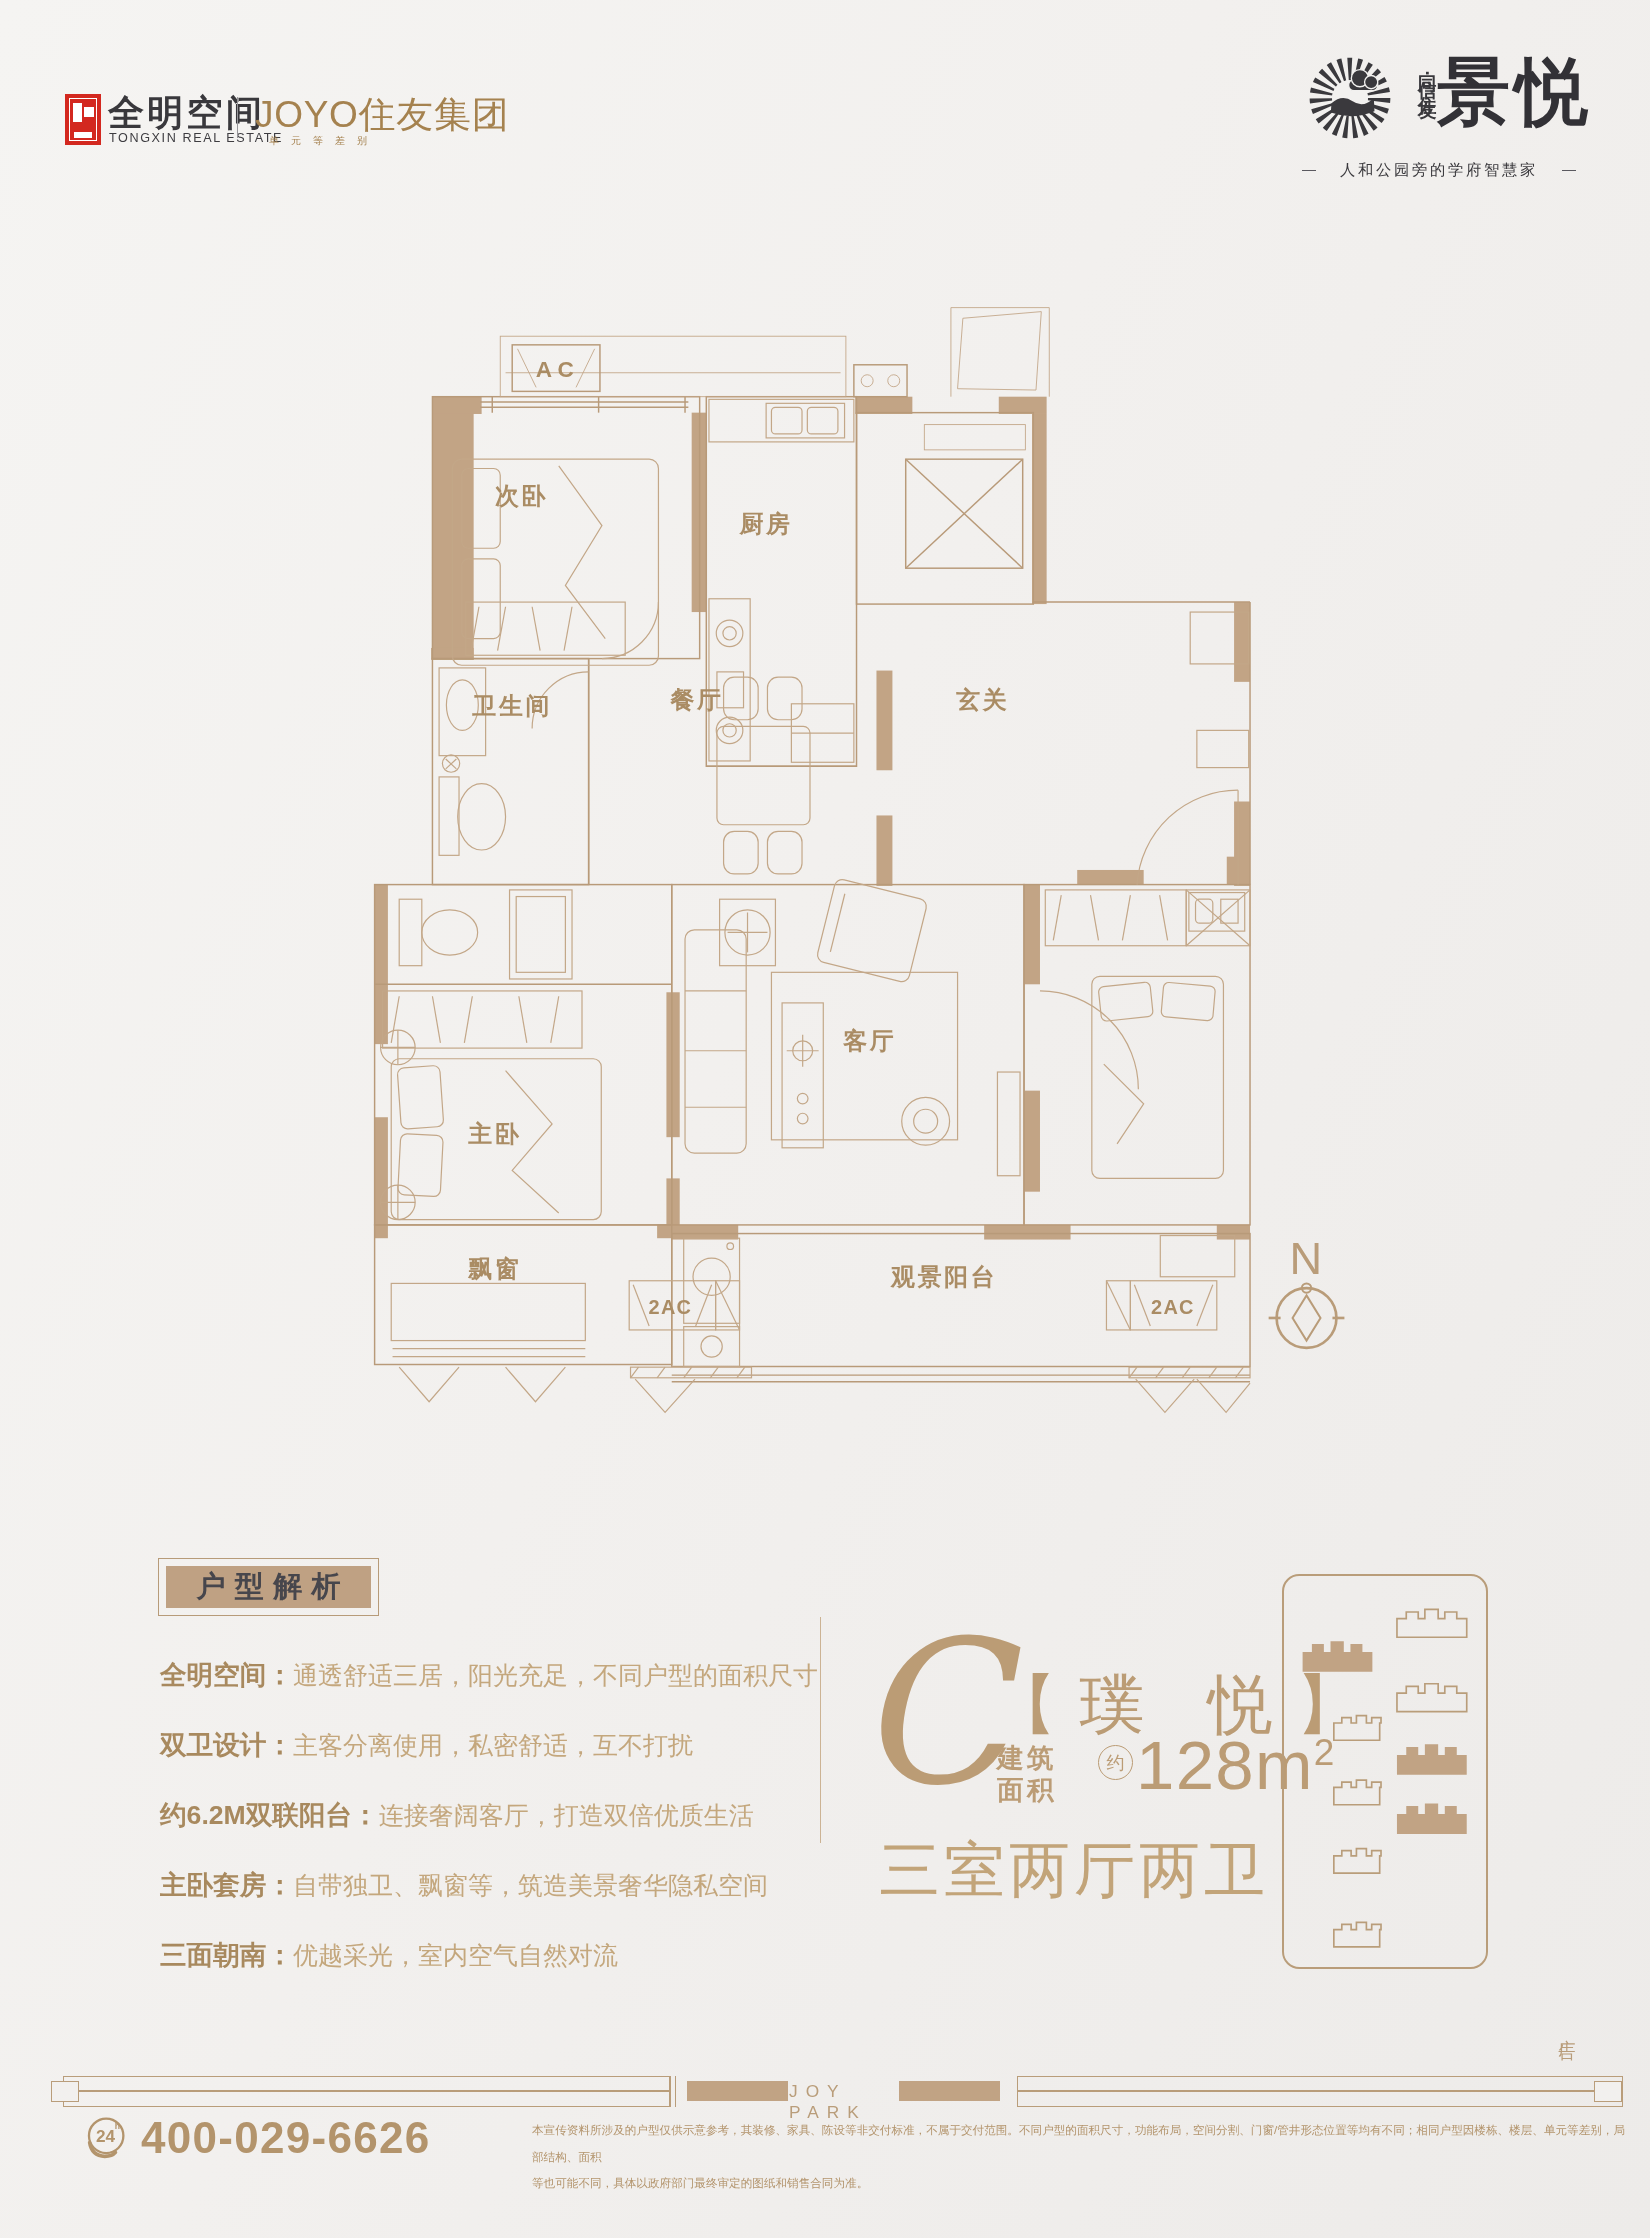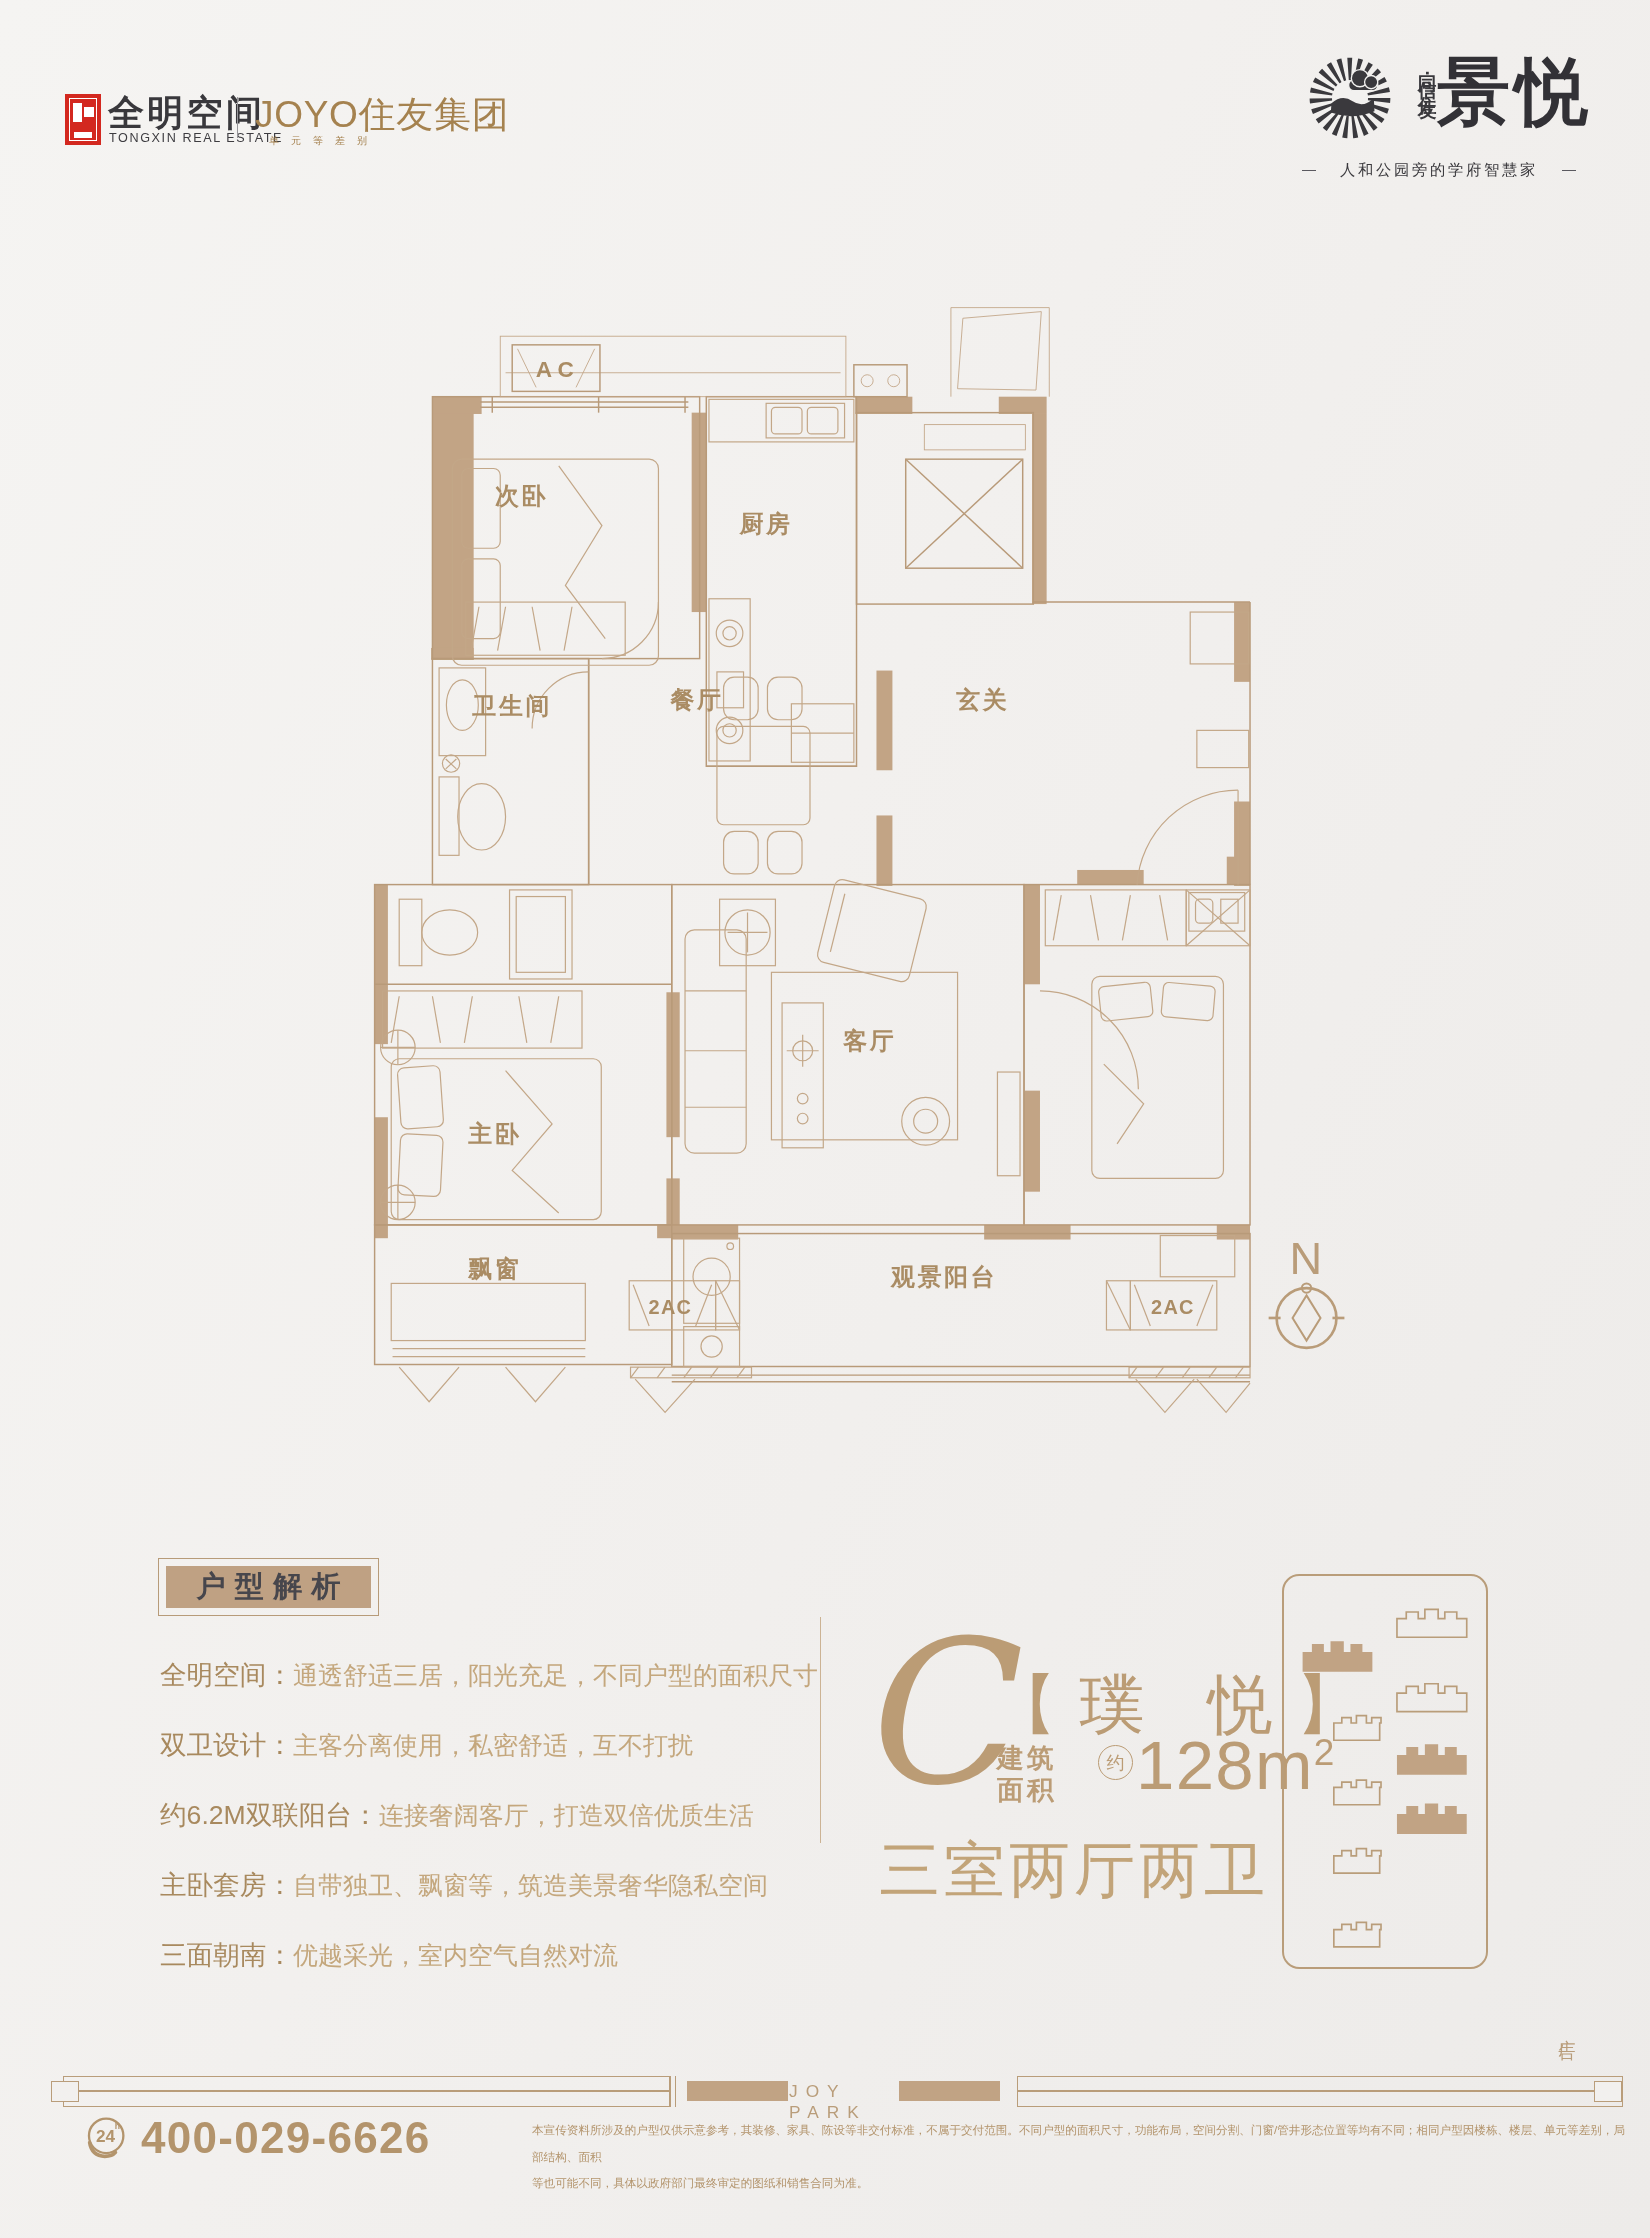--- a/index.html
+++ b/index.html
@@ -28,21 +28,21 @@
   .tagline .tl{flex:1;height:0.7px;background:#5a595f;}
   .tagline .tt{font-size:15.3px;letter-spacing:2.7px;color:#3a393d;white-space:nowrap;font-weight:500;}
 
   
   .an-title{left:158px;top:1558px;width:219px;height:56px;border:1.3px solid #b79b79;}
   .an-title .inner{position:absolute;inset:6.6px;background:#bfa183;display:flex;align-items:center;
                    justify-content:center;font-size:29px;font-weight:bold;color:#47464c;
                    letter-spacing:9.3px;text-indent:9.3px;}
   .bullets{left:160px;top:1657px;width:685px;list-style:none;margin:0;padding:0;}
   .bullets li{margin-bottom:34px;font-size:25px;white-space:nowrap;}
-  .bullets .bl{font-weight:normal;color:#a8895e;font-size:26.6px;}
+  .bullets .bl{font-weight:bold;color:#a8895e;font-size:26.6px;}
   .bullets .bt{color:#c4a77d;}
 
   .vdiv{left:820px;top:1617px;width:0.7px;height:226px;background:#ccb394;}
 
   
   .cletter{left:872px;top:1620px;font-family:"DejaVu Serif",serif;font-style:italic;
            font-size:199px;line-height:186px;color:#bb9c75;}
   .uname{left:992px;top:1661px;font-size:65px;color:#bb9c75;letter-spacing:22.6px;white-space:nowrap;font-weight:500;}
   .uarea-lbl{left:997px;top:1742px;font-size:26.6px;color:#bb9c75;line-height:32px;letter-spacing:3.3px;font-weight:600;}
   .uapprox{left:1098px;top:1745px;width:33px;height:33px;border:1.3px solid #bb9c75;border-radius:50%;

